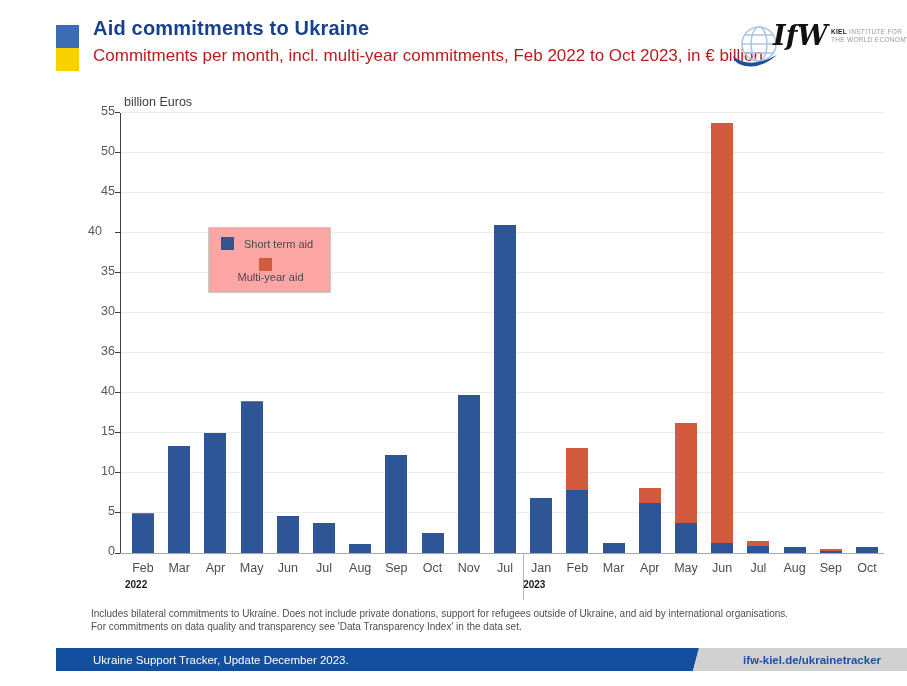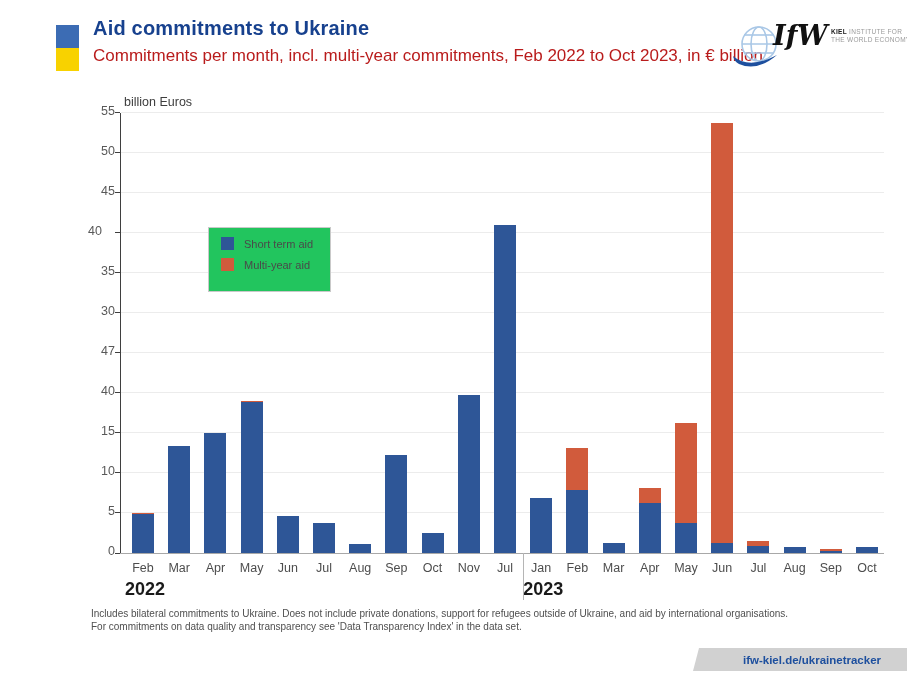--- a/index.html
+++ b/index.html
@@ -23,26 +23,26 @@
   
   .ylab { position:absolute; left:88px; top:95px; font-size:12.5px; color:#3d3d3d; }
   #plot { position:absolute; left:85px; top:113px; width:763px; height:440px; }
   .gridline { position:absolute; left:0; width:100%; height:1px; background:#ececec; }
   .y-axis-line { position:absolute; left:-1px; top:0; width:1px; height:441px; background:#3f3f3f; }
   .x-axis-line { position:absolute; left:-1px; bottom:-1px; width:764px; height:1px; background:#a8a8a8; }
   .ytick { position:absolute; left:-6px; width:5px; height:1px; background:#3f3f3f; }
   .yticklabel { position:absolute; right:769px; width:40px; text-align:right; font-size:12.5px; color:#595959; transform:translateY(-9px); }
   .bar-seg { position:absolute; }
   .month-label { position:absolute; top:448px; width:44px; margin-left:-22px; text-align:center; font-size:12.5px; color:#4d4d4d; }
-  .year-label { position:absolute; top:466px; width:50px; text-align:left; font-size:18px; font-weight:bold; color:#1a1a1a; }
+  .year-label { position:absolute; top:466px; width:50px; text-align:left; font-size:10px; font-weight:bold; color:#1a1a1a; }
   .year-divider { position:absolute; top:440px; width:1px; height:47px; background:#b5b5b5; }
 
-  .legend { position:absolute; left:172px; top:227px; width:123px; border:1px solid #c9c9c9; background:#22c55e; padding:9px 10px 20px 12px; }
+  .legend { position:absolute; left:172px; top:227px; width:123px; border:1px solid #c9c9c9; background:#fca5a5; padding:9px 10px 9px 12px; }
   .legend-row { display:flex; align-items:center; margin-bottom:8px; }
-  .legend-row:last-child { margin-bottom:0; }
+  .legend-row:last-child { margin-bottom:0;flex-direction:column; }
   .swatch { width:13px; height:13px; margin-right:10px; flex:0 0 13px; }
   .legend-text { font-size:11px; color:#4a4a4a; white-space:nowrap; }
 
   
   .footnote { position:absolute; left:55px; top:607px; width:845px; font-size:10px; line-height:13px; color:#4f4f4f; }
 
   
   .bbar-blue { position:absolute; left:20px; top:648px; width:643px; height:23px;
                clip-path:polygon(0 0, 100% 0, calc(100% - 6px) 100%, 0 100%);
                display:flex; align-items:center; }
@@ -95,21 +95,21 @@
       <div class="ytick" style="top: 359px;"></div>
       <div class="yticklabel" style="top: 360px;">10</div>
       <div class="gridline" style="top: 319px;"></div>
       <div class="ytick" style="top: 319px;"></div>
       <div class="yticklabel" style="top: 320px;">15</div>
       <div class="gridline" style="top: 279px;"></div>
       <div class="ytick" style="top: 279px;"></div>
       <div class="yticklabel" style="top: 280px;">40</div>
       <div class="gridline" style="top: 239px;"></div>
       <div class="ytick" style="top: 239px;"></div>
-      <div class="yticklabel" style="top: 240px;">47</div>
+      <div class="yticklabel" style="top: 240px;">36</div>
       <div class="gridline" style="top: 199px;"></div>
       <div class="ytick" style="top: 199px;"></div>
       <div class="yticklabel" style="top: 200px;">30</div>
       <div class="gridline" style="top: 159px;"></div>
       <div class="ytick" style="top: 159px;"></div>
       <div class="yticklabel" style="top: 160px;">35</div>
       <div class="gridline" style="top: 119px;"></div>
       <div class="ytick" style="top: 119px;"></div>
       <div class="yticklabel" style="top: 120px; text-align: center;">40</div>
       <div class="gridline" style="top: 79px;"></div>
@@ -185,17 +185,20 @@
       <div class="swatch" id="sw1" style="background: rgb(209, 91, 60);"></div>
       <div class="legend-text">Multi-year aid</div>
     </div>
   </div>
 
   <div class="footnote">
     <div>Includes bilateral commitments to Ukraine. Does not include private donations, support for refugees outside of Ukraine, and aid by international organisations.</div>
     <div>For commitments on data quality and transparency see 'Data Transparency Index' in the data set.</div>
   </div>
 
+  <div class="bbar-blue" style="background: rgb(19, 79, 158);">
+    <span>Ukraine Support Tracker, Update December 2023.</span>
+  </div>
   <div class="bbar-gray" style="background: rgb(209, 209, 209);">
     <span style="color: rgb(29, 79, 158);">ifw-kiel.de/ukrainetracker</span>
   </div>
 
 </div>
 
 </body></html>

